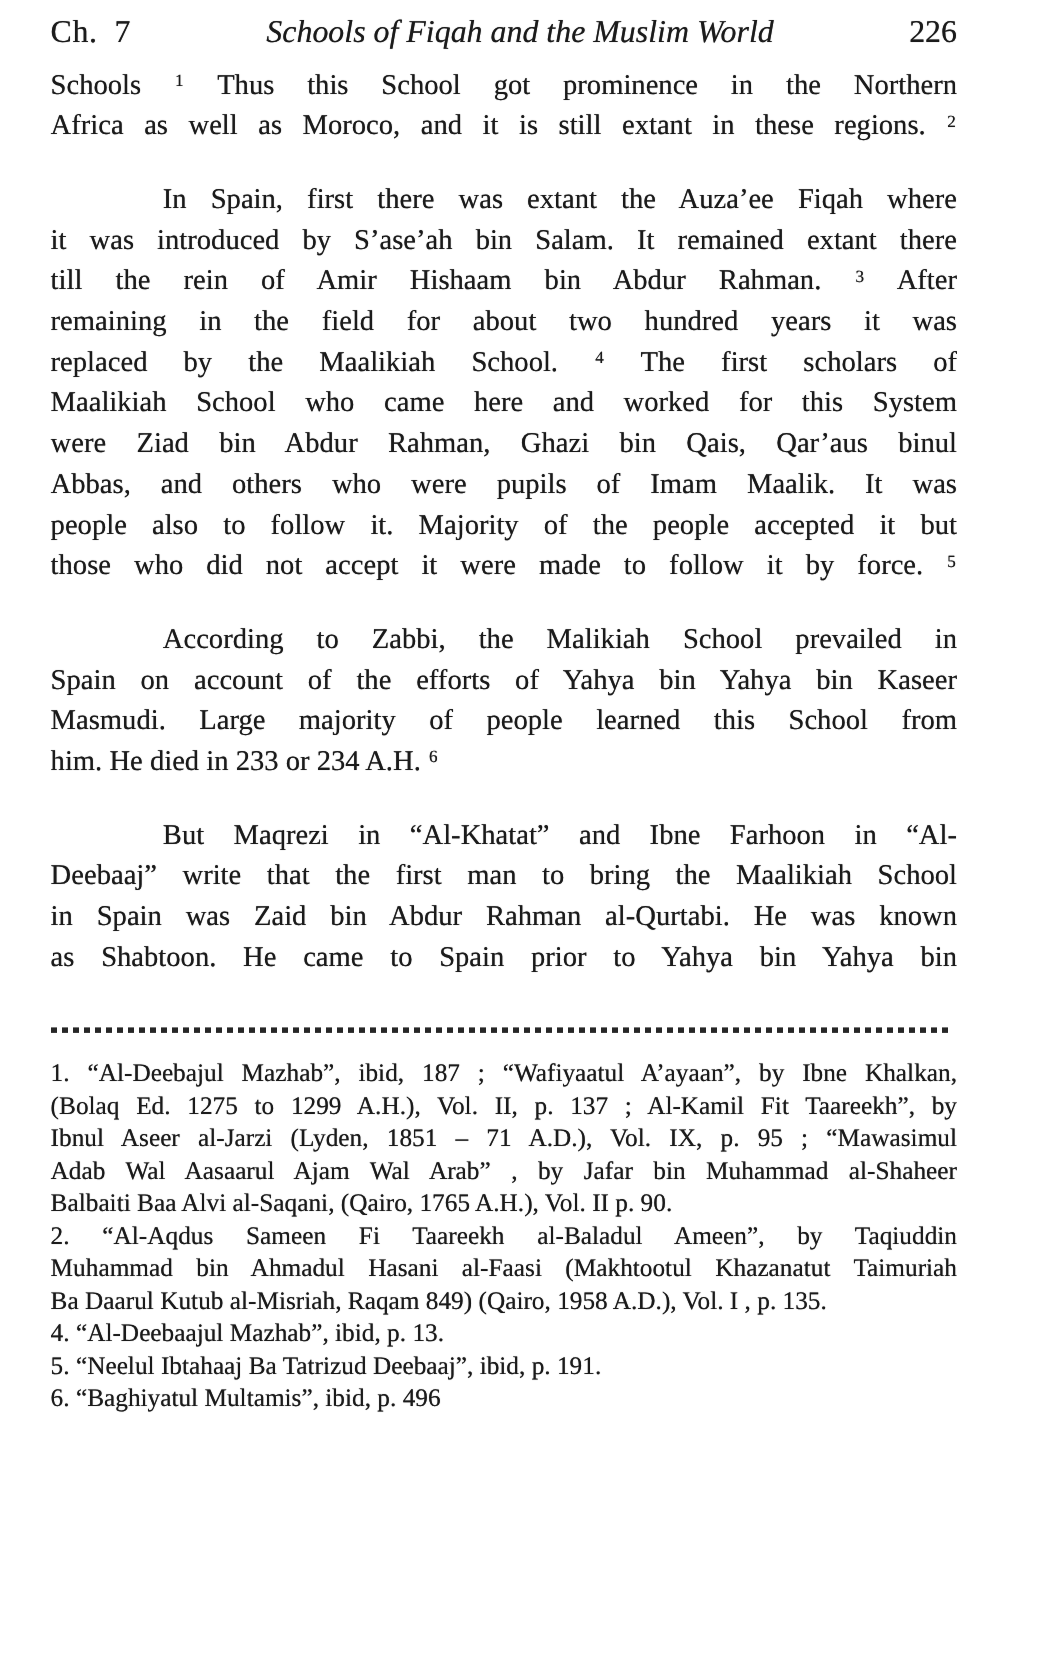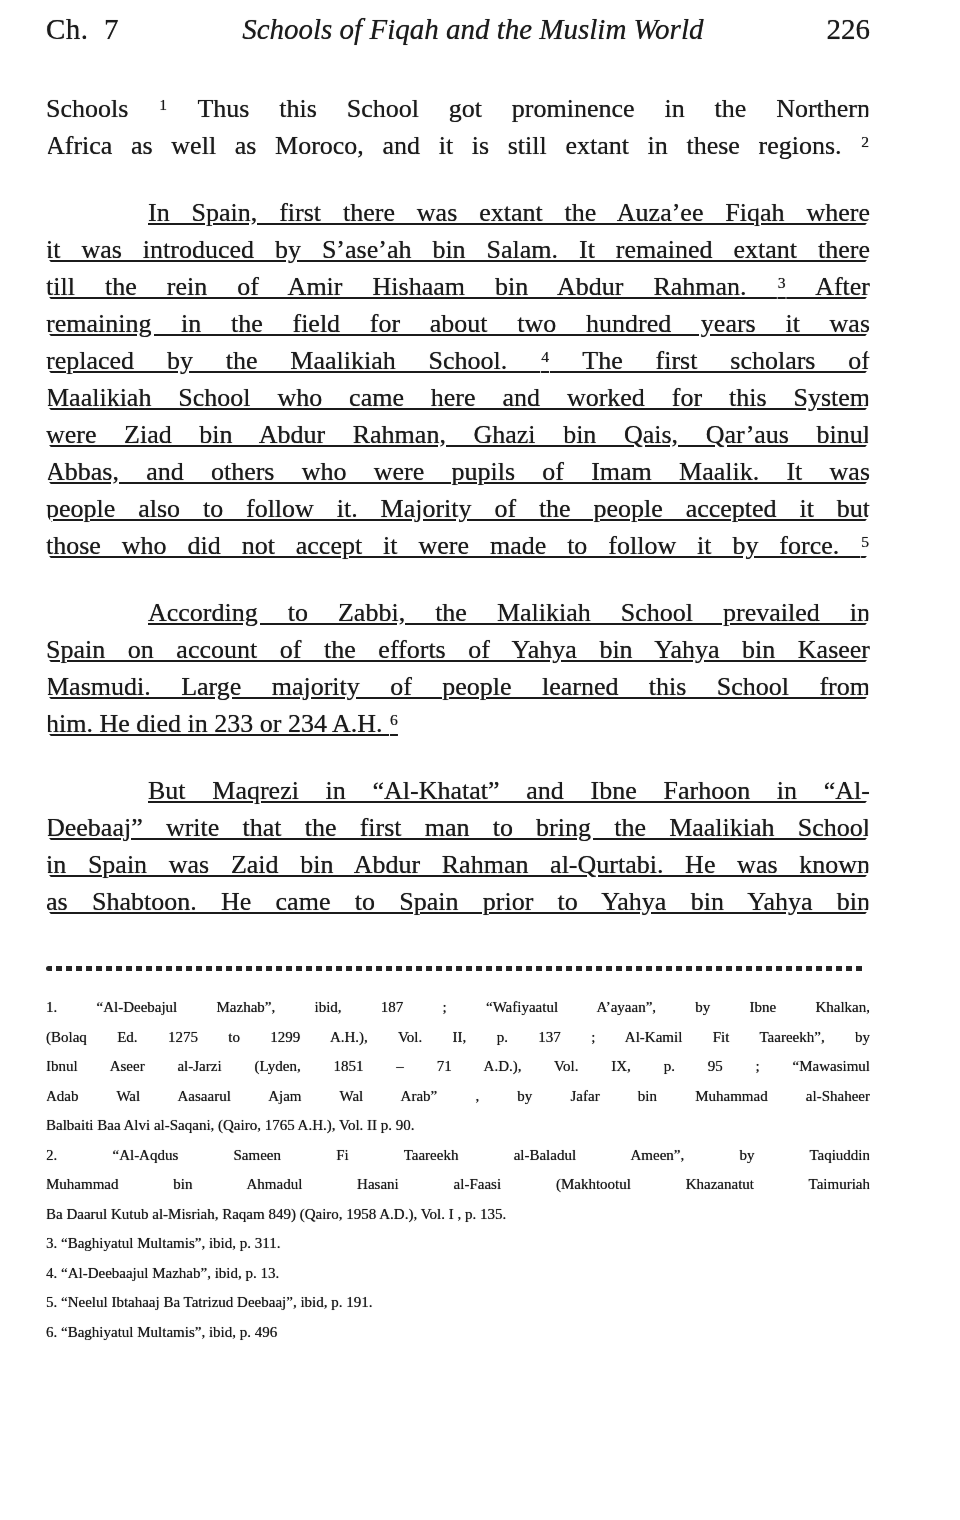--- a/index.html
+++ b/index.html
@@ -1,15 +1,15 @@
 <!DOCTYPE html>
 <html><head>
 <meta charset="utf-8">
 <style>
-  * { margin: 0; padding: 0; box-sizing: border-box; border-radius: 24px; }
+  * { margin: 0; padding: 0; box-sizing: border-box; }
   html, body { background: #ffffff; }
   body {
     width: 960px;
     height: 1520px;
     font-family: "Liberation Serif", "DejaVu Serif", serif;
     color: #1b1b1b;
     overflow: hidden;
     text-shadow: 0 0 0.7px rgba(25,25,25,0.8);
   }
   .page {
@@ -27,23 +27,23 @@
     font-size: 29px;
   }
   .chapter { white-space: pre; letter-spacing: 0.5px; }
   .running-title {
     text-align: center;
     font-style: italic;
     white-space: pre;
   }
   .pagenum { white-space: pre; }
   
-  .body-text { margin-top: 40px; }
+  .body-text { margin-top: 8px; }
   .para { font-size: 26px; }
-  .para + .para { margin-top: 30px; text-decoration: underline; }
+  .para + .para { margin-top: 30px; }
   .line {
     line-height: 37px;
     height: 37px;
     text-align: justify;
     text-align-last: justify;
     white-space: normal;
     overflow: hidden;
   }
   .line.no-fill { text-align: center; text-align-last: left; }
   .para.indent .line:first-child { padding-left: 102px; }
@@ -57,21 +57,21 @@
   }
   
   .separator {
     margin: 46px 0 22px 0;
     height: 5px;
     width: 818px;
     background: repeating-linear-gradient(90deg, #262626 0 6px, transparent 6px 10px);
   }
   
   .footnotes { }
-  .footnote { font-size: 15px; }
+  .footnote { font-size: 23px; }
   .footnote .line {
     line-height: 29.5px;
     height: 29.5px;
   }
 </style>
 </head>
 <body>
 
 <div class="page">
 
@@ -121,23 +121,20 @@
         <div class="line">Ibnul Aseer al-Jarzi (Lyden, 1851 – 71 A.D.), Vol. IX, p. 95 ; “Mawasimul</div>
         <div class="line">Adab Wal Aasaarul Ajam Wal Arab” , by Jafar bin Muhammad al-Shaheer</div>
         <div class="line no-fill">Balbaiti Baa Alvi al-Saqani, (Qairo, 1765 A.H.), Vol. II p. 90.</div>
       </div>
       <div class="footnote">
         <div class="line">2.  “Al-Aqdus Sameen Fi Taareekh al-Baladul Ameen”, by Taqiuddin</div>
         <div class="line">Muhammad bin Ahmadul Hasani al-Faasi (Makhtootul Khazanatut Taimuriah</div>
         <div class="line no-fill">Ba Daarul Kutub al-Misriah, Raqam 849) (Qairo, 1958 A.D.), Vol. I , p. 135.</div>
       </div>
       <div class="footnote">
-        <div class="line no-fill">3.  “Baghiyatul Multamis”, ibid, p. 311.</div>
-      </div>
-      <div class="footnote">
         <div class="line no-fill">4.  “Al-Deebaajul Mazhab”, ibid, p. 13.</div>
       </div>
       <div class="footnote">
         <div class="line no-fill">5.  “Neelul Ibtahaaj Ba Tatrizud Deebaaj”, ibid, p. 191.</div>
       </div>
       <div class="footnote">
         <div class="line no-fill">6.  “Baghiyatul Multamis”, ibid, p. 496</div>
       </div>
     </div>
 

